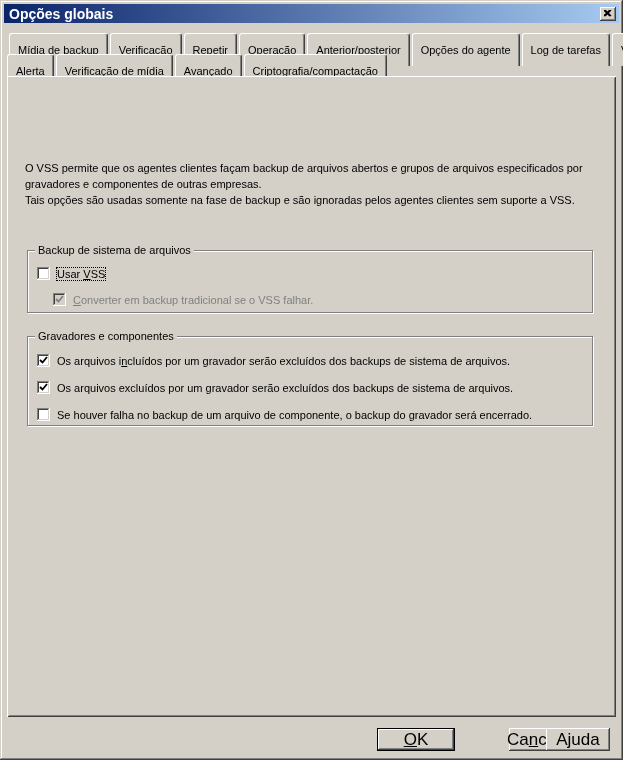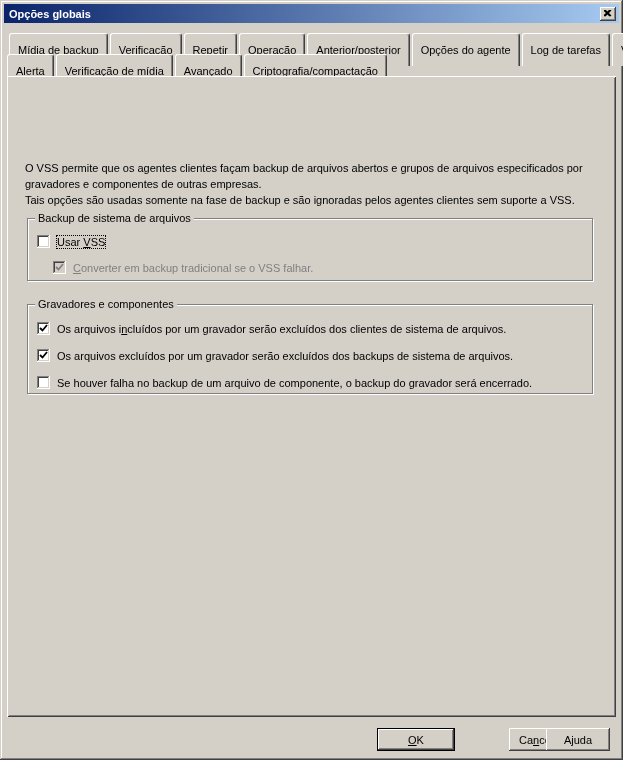--- a/index.html
+++ b/index.html
@@ -17,21 +17,21 @@
     background:#d4d0c8;
     box-shadow: inset -1px -1px 0 #404040, inset 1px 1px 0 #d4d0c8,
                 inset -2px -2px 0 #808080, inset 2px 2px 0 #ffffff;
   }
   .titlebar {
     position:absolute; left:4px; top:4px; width:615px; height:19px;
     background: linear-gradient(to right, #0a246a, #a6caf0);
     display:flex; align-items:center;
     padding-left:5px;
   }
-  .title-text { color:#fff; font-weight:bold; font-size:11px; letter-spacing:0; }
+  .title-text { color:#fff; font-weight:bold; font-size:14px; letter-spacing:0; }
   .close-btn {
     position:absolute; right:3px; top:3px; width:16px; height:14px;
     background:#d4d0c8;
     box-shadow: inset -1px -1px 0 #404040, inset 1px 1px 0 #ffffff,
                 inset -2px -2px 0 #808080, inset 2px 2px 0 #d4d0c8;
     display:flex; align-items:center; justify-content:center;
     font-size:9px; font-weight:bold; line-height:1;
   }
   .tabrow { position:absolute; display:flex; gap:2px; }
   .tabrow1 { left:9px; top:33px; height:21px; }
@@ -59,20 +59,21 @@
     box-shadow: inset 1px 1px 0 #ffffff, inset -1px -1px 0 #404040,
                 inset 2px 2px 0 #d4d0c8, inset -2px -2px 0 #808080;
   }
   .para { position:absolute; width:584px; line-height:16px; }
   .para1 { left:18px; top:84px; }
   .para2 { left:18px; top:116px; }
   .groupbox {
     position:absolute; left:20px; width:566px;
     border:1px solid #808080;
     box-shadow: 1px 1px 0 #ffffff, inset 1px 1px 0 #ffffff;
+    margin-top: 32px;
   }
   .group1 { top:142px; height:63px; }
   .group2 { top:228px; height:90px; }
   .group-title {
     position:absolute; top:-7px; left:7px;
     background:#d4d0c8; padding:0 3px; white-space:nowrap;
   }
   .cbrow { position:absolute; display:flex; align-items:center; }
   .checkbox {
     width:13px; height:13px; background:#ffffff; flex:none;
@@ -86,21 +87,21 @@
   .checkbox.checked svg { display:block; }
   .cb-label { margin-left:7px; white-space:nowrap; }
   .cb-label.focused { outline:1px dotted #000; }
   .cb-label.disabled { color:#808080; }
   .btn {
     position:absolute; top:728px; height:23px;
     background:#d4d0c8;
     box-shadow: inset -1px -1px 0 #404040, inset 1px 1px 0 #ffffff,
                 inset -2px -2px 0 #808080, inset 2px 2px 0 #d4d0c8;
     display:flex; align-items:center; justify-content:center;
-    font-size:11px;
+    font-size:17px;
   }
   .btn.default {
     border:1px solid #000;
     box-shadow: inset -1px -1px 0 #404040, inset 1px 1px 0 #ffffff,
                 inset -2px -2px 0 #808080, inset 2px 2px 0 #d4d0c8;
   }
   .btn-ok { left:377px; width:78px; }
   .btn-cancel { left:470px; width:64px;margin-left:39px; }
   .btn-help { left:546px; width:64px; }
   u { text-decoration:underline; }
@@ -194,21 +195,21 @@
       <span class="group-title">Gravadores e componentes</span>
 
       <div class="cbrow" style="left:9px; top:17px;">
         <span class="checkbox checked">
           <span>
               <svg width="9" height="9" viewBox="0 0 9 9">
                 <path d="M1 4 L3.5 6.5 L8 1" stroke="currentColor" stroke-width="1.8" fill="none"></path>
               </svg>
             </span>
         </span>
-        <span class="cb-label"><span>Os arquivos i</span><u>n</u><span>cluídos por um gravador serão excluídos dos clientes de sistema de arquivos.</span></span>
+        <span class="cb-label"><span>Os arquivos i</span><u>n</u><span>cluídos por um gravador serão excluídos dos backups de sistema de arquivos.</span></span>
       </div>
 
       <div class="cbrow" style="left:9px; top:44px;">
         <span class="checkbox checked">
           <span>
               <svg width="9" height="9" viewBox="0 0 9 9">
                 <path d="M1 4 L3.5 6.5 L8 1" stroke="currentColor" stroke-width="1.8" fill="none"></path>
               </svg>
             </span>
         </span>

